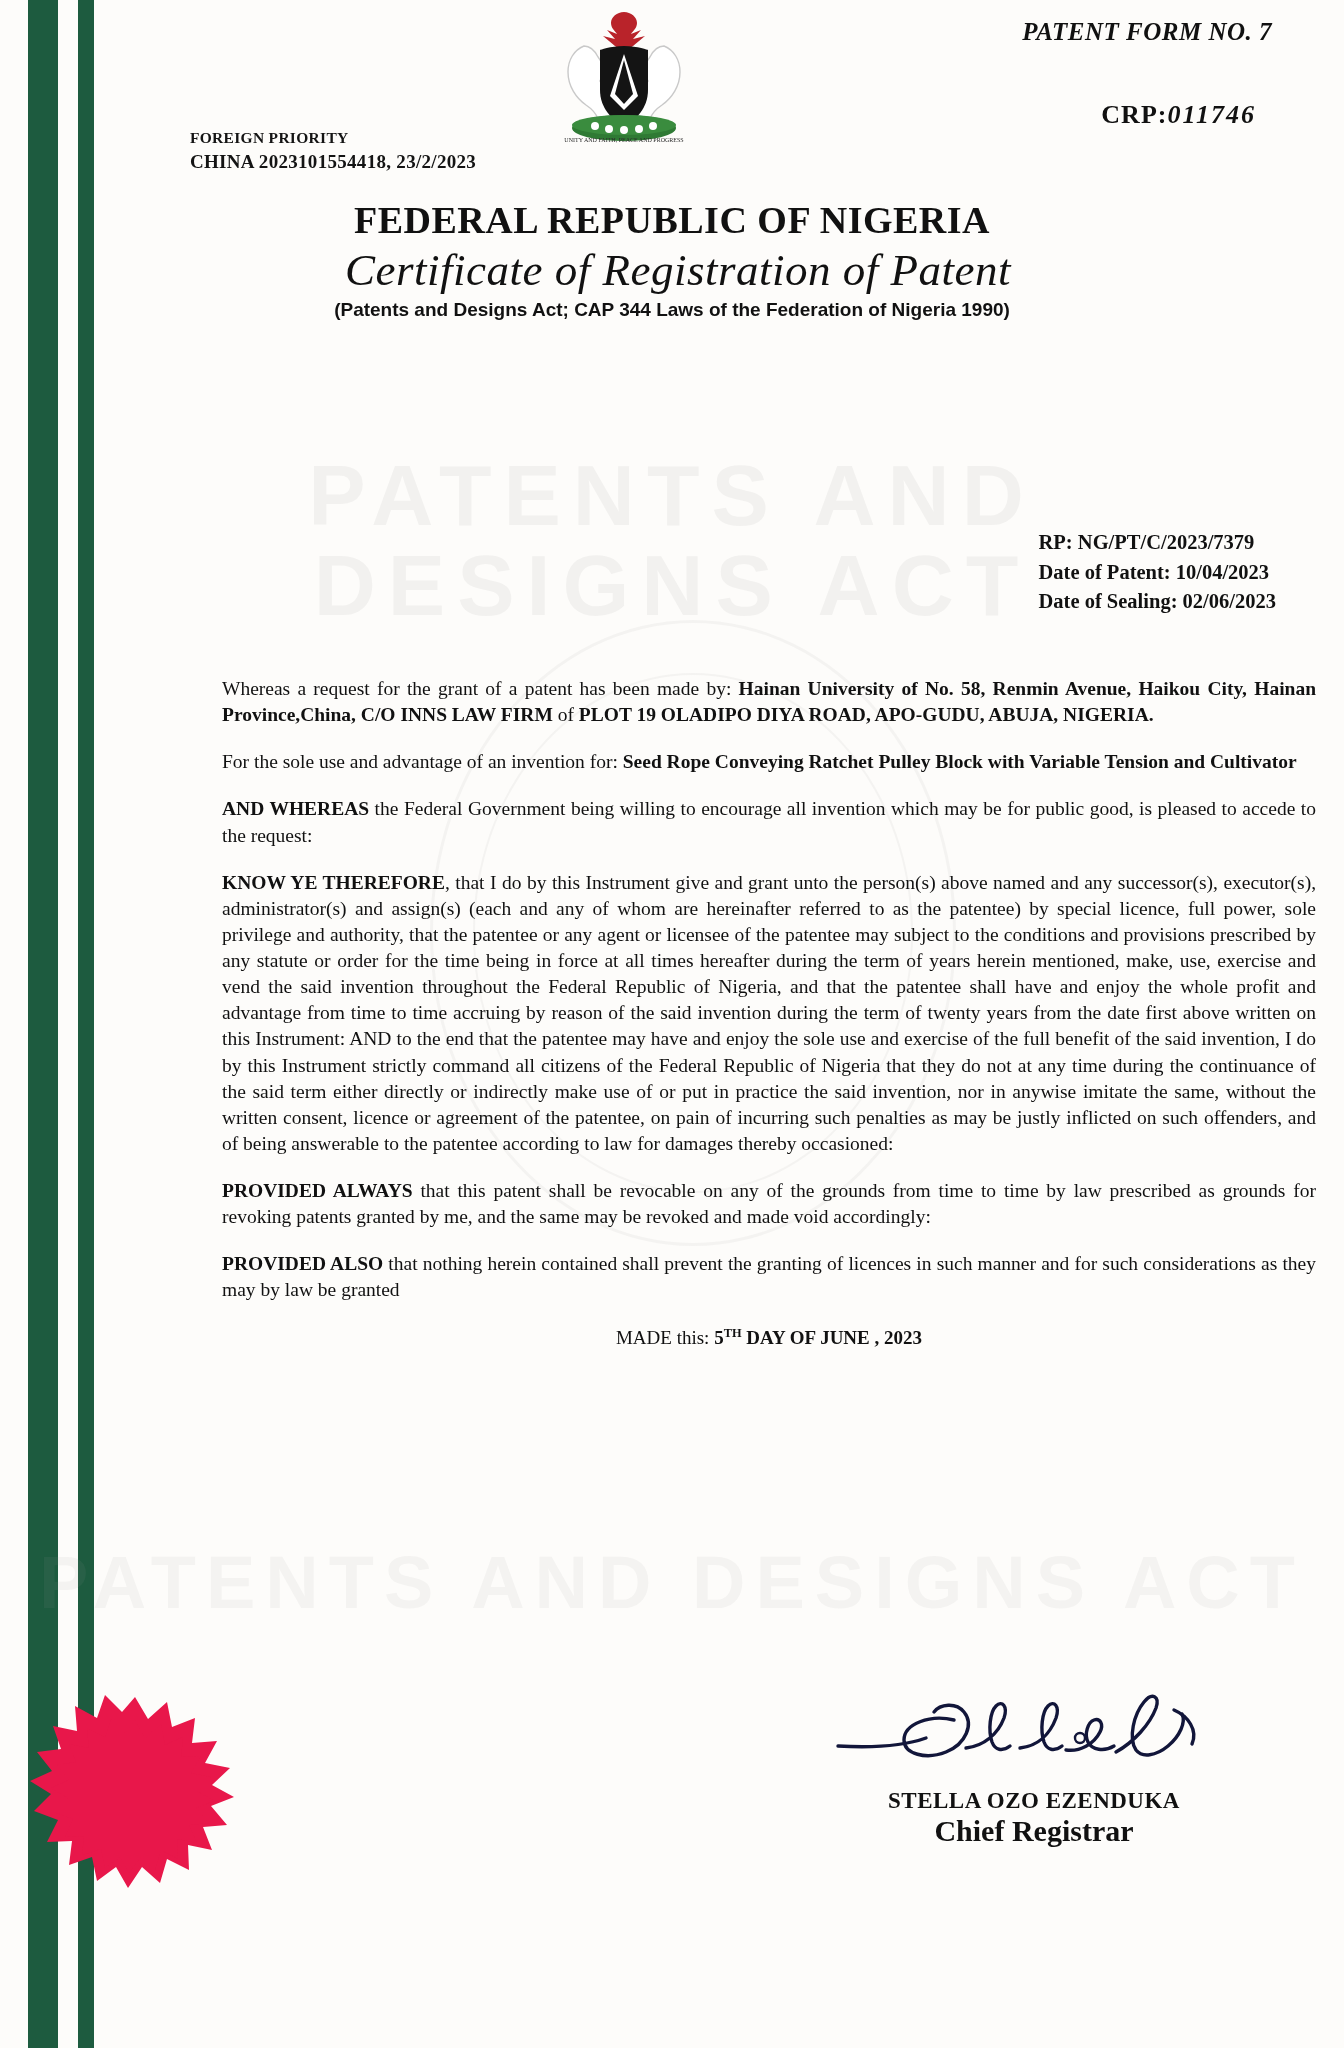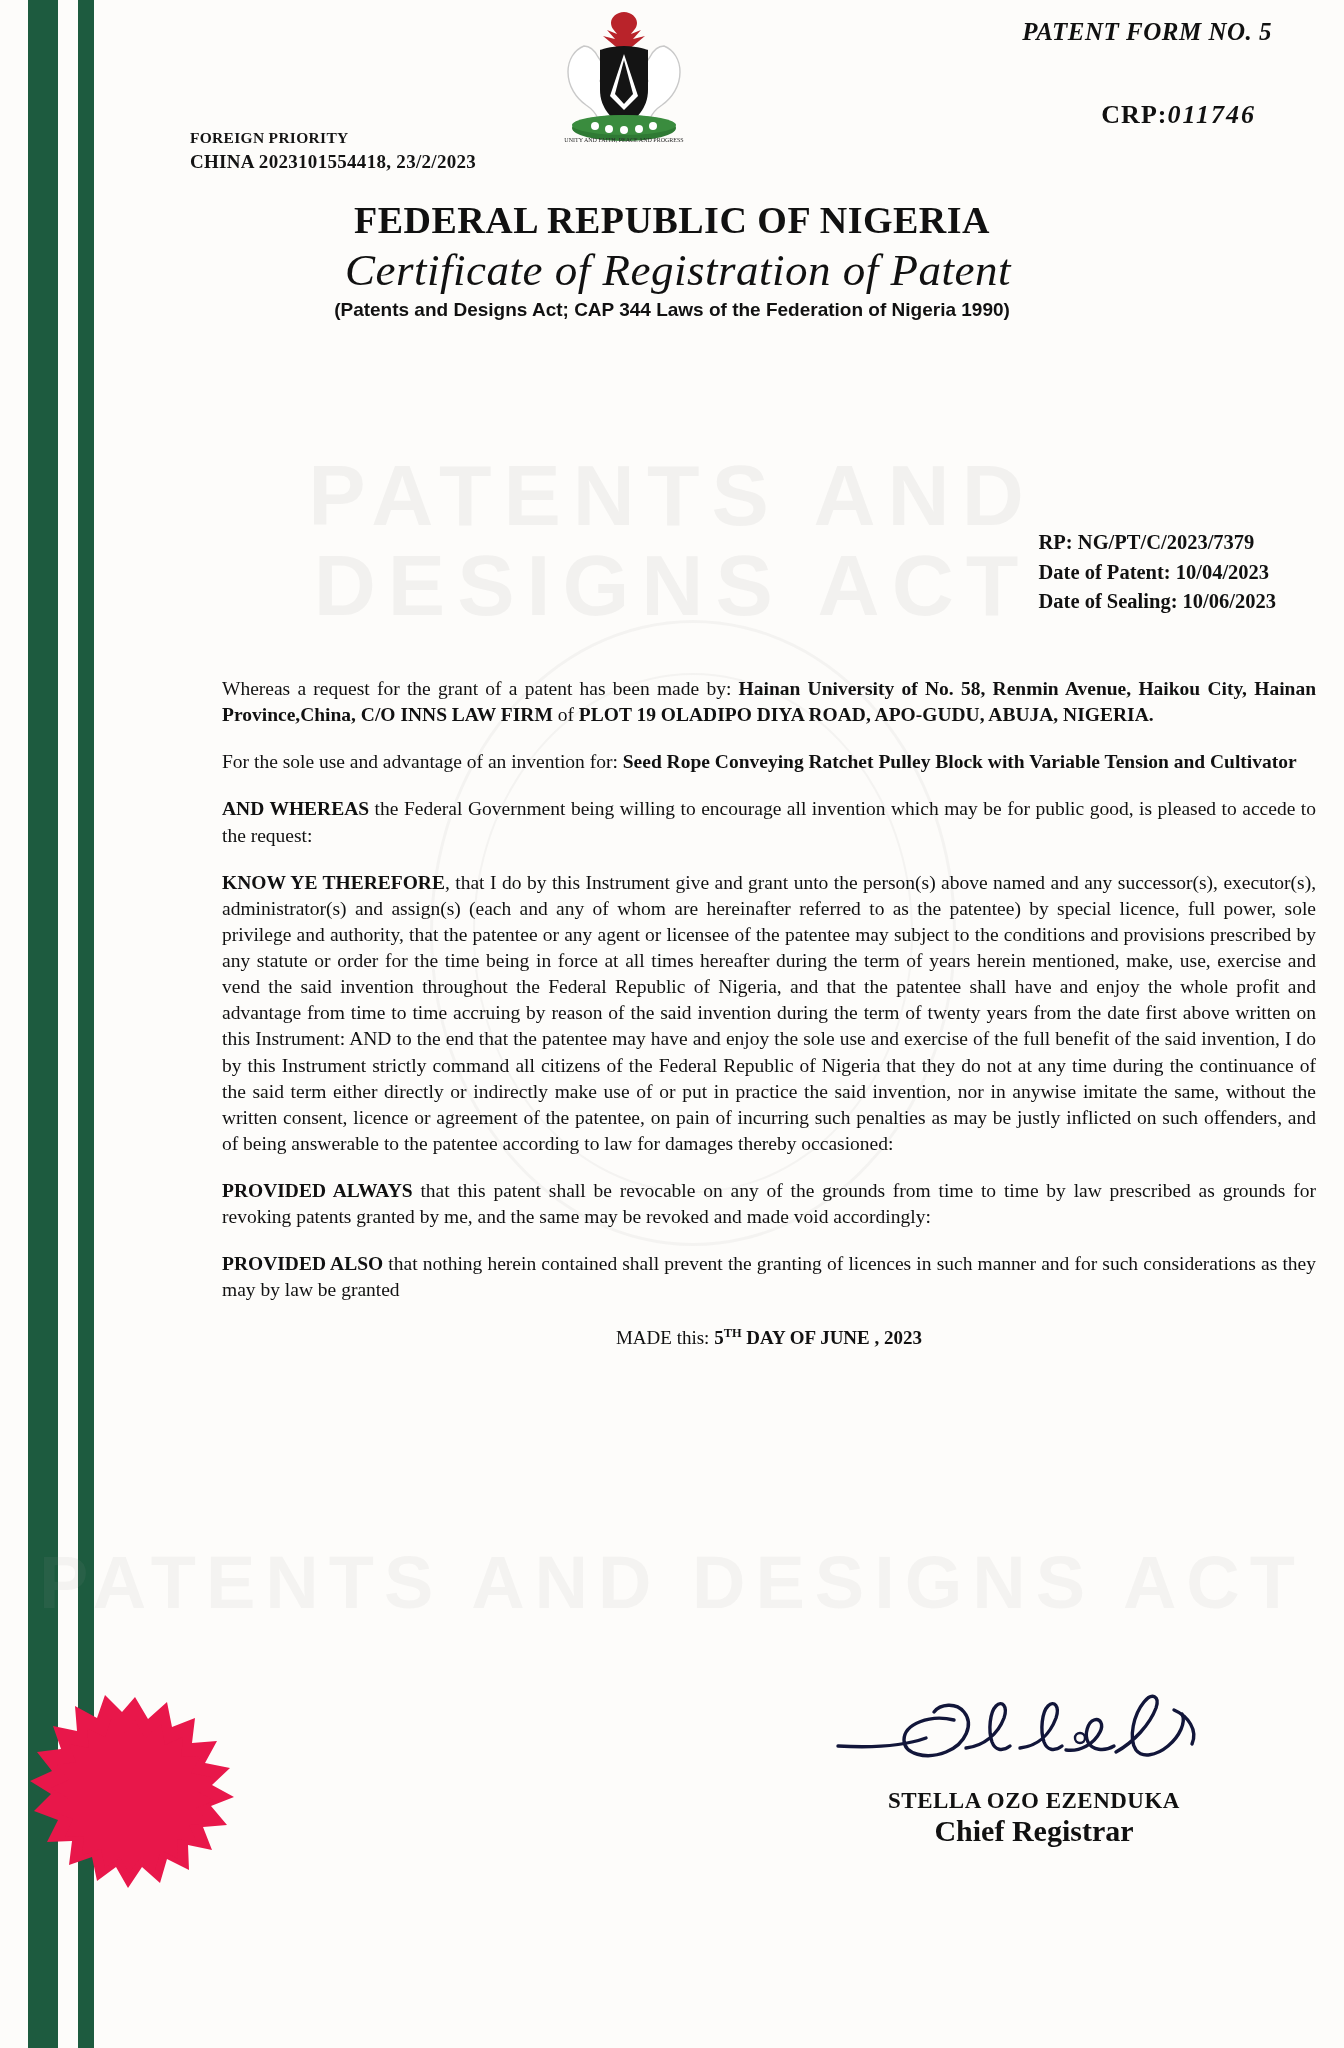--- a/index.html
+++ b/index.html
@@ -221,21 +221,21 @@
 <div class="page">
 
   <div class="bar bar-outer"></div>
   <div class="bar bar-inner"></div>
 
   <div class="watermark">PATENTS AND
 DESIGNS ACT</div>
   <div class="seal-watermark"></div>
   <div class="watermark2">PATENTS AND DESIGNS ACT</div>
 
-  <div class="form-no">PATENT FORM NO. 5</div>
+  <div class="form-no">PATENT FORM NO. 7</div>
   <div class="crp">
     <span class="crp-label">CRP:</span><span class="crp-value">011746</span>
   </div>
 
   <div class="foreign-priority">
     <div>FOREIGN PRIORITY</div>
     <div class="fp-line2">CHINA 2023101554418, 23/2/2023</div>
   </div>
 
   <div class="coat">
@@ -263,21 +263,21 @@
 
   <div class="title-block">
     <div class="t-country">FEDERAL REPUBLIC OF NIGERIA</div>
     <div class="t-cert">Certificate of Registration of Patent</div>
     <div class="t-act">(Patents and Designs Act; CAP 344 Laws of the Federation of Nigeria 1990)</div>
   </div>
 
   <div class="refs">
     <div>RP: NG/PT/C/2023/7379</div>
     <div>Date of Patent: 10/04/2023</div>
-    <div>Date of Sealing: 10/06/2023</div>
+    <div>Date of Sealing: 02/06/2023</div>
   </div>
 
   <div class="body">
 
 
     <p>
       <span>Whereas a request for the grant of a patent has been made by: </span><span class="b">Hainan University of No. 58, Renmin Avenue, Haikou City, Hainan Province,China, C/O INNS LAW FIRM</span><span> of </span><span class="b">PLOT 19 OLADIPO DIYA ROAD, APO-GUDU, ABUJA, NIGERIA.</span>
     </p>
 
     <p>

